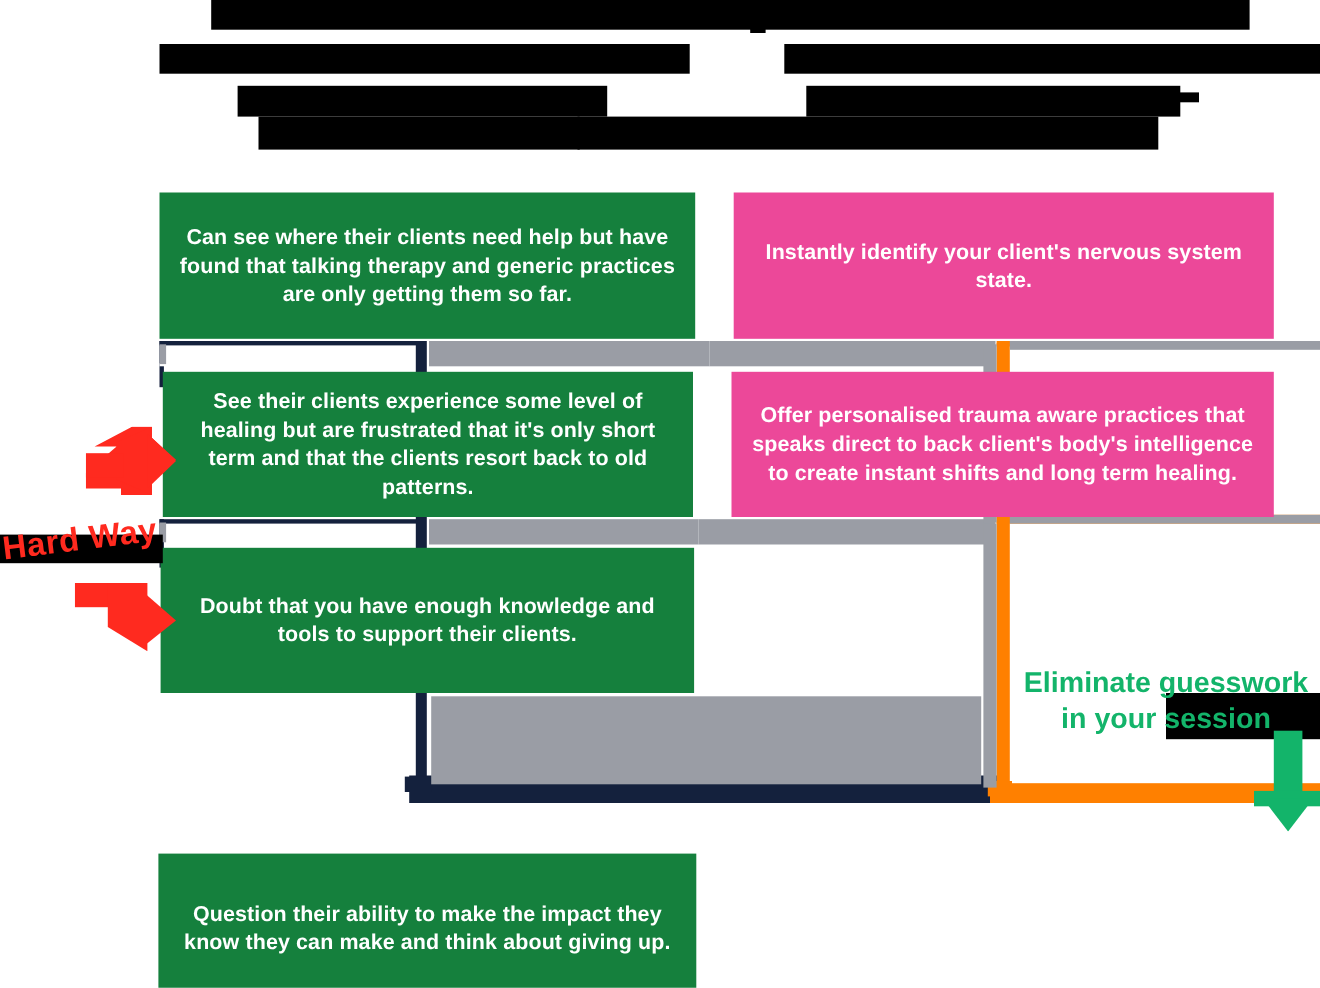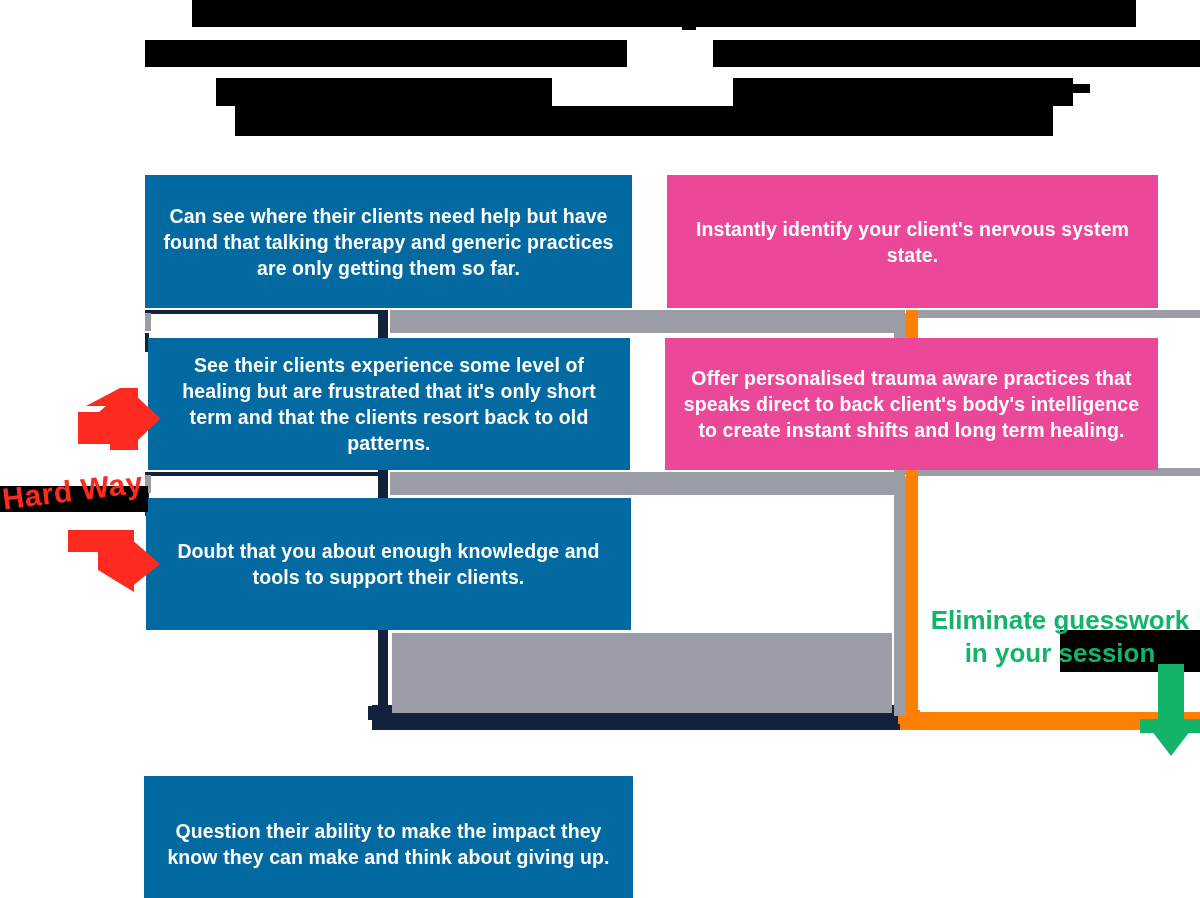--- a/index.html
+++ b/index.html
@@ -22,21 +22,21 @@
     position:absolute;
     display:flex; align-items:center; justify-content:center;
     text-align:center;
     color:#ffffff;
     font-size:19.5px;
     line-height:26px;
     font-weight:600;
     padding:10px 18px;
     letter-spacing:.1px;
   }
-  .box-navy  { background:#0369a1; }
+  .box-navy  { background:#15803d; }
   .box-orange{ background:#ec4899; }
   .box span { display:block; }
 
   
   .gbar { position:absolute; background:#9a9da5; }
 
   
   .red-arrow { position:absolute; }
 
   
@@ -116,21 +116,21 @@
 
   <div class="box box-navy" style="left:145px; top:175px; width:487px; height:133px;">
     <span>Can see where their clients need help but have found that talking therapy and generic practices are only getting them so far.</span>
   </div>
 
   <div class="box box-navy" style="left:148px; top:338px; width:482px; height:132px;">
     <span>See their clients experience some level of healing but are frustrated that it's only short term and that the clients resort back to old patterns.</span>
   </div>
 
   <div class="box box-navy" style="left:146px; top:498px; width:485px; height:132px;">
-    <span>Doubt that you about enough knowledge and tools to support their clients.</span>
+    <span>Doubt that you have enough knowledge and tools to support their clients.</span>
   </div>
 
   <div class="box box-navy" style="left:144px; top:776px; width:489px; height:136px;">
     <span>Question their ability to make the impact they know they can make and think about giving up.</span>
   </div>
 
   <div class="box box-orange" style="left:667px; top:175px; width:491px; height:133px;">
     <span>Instantly identify your client's nervous system state.</span>
   </div>
 

